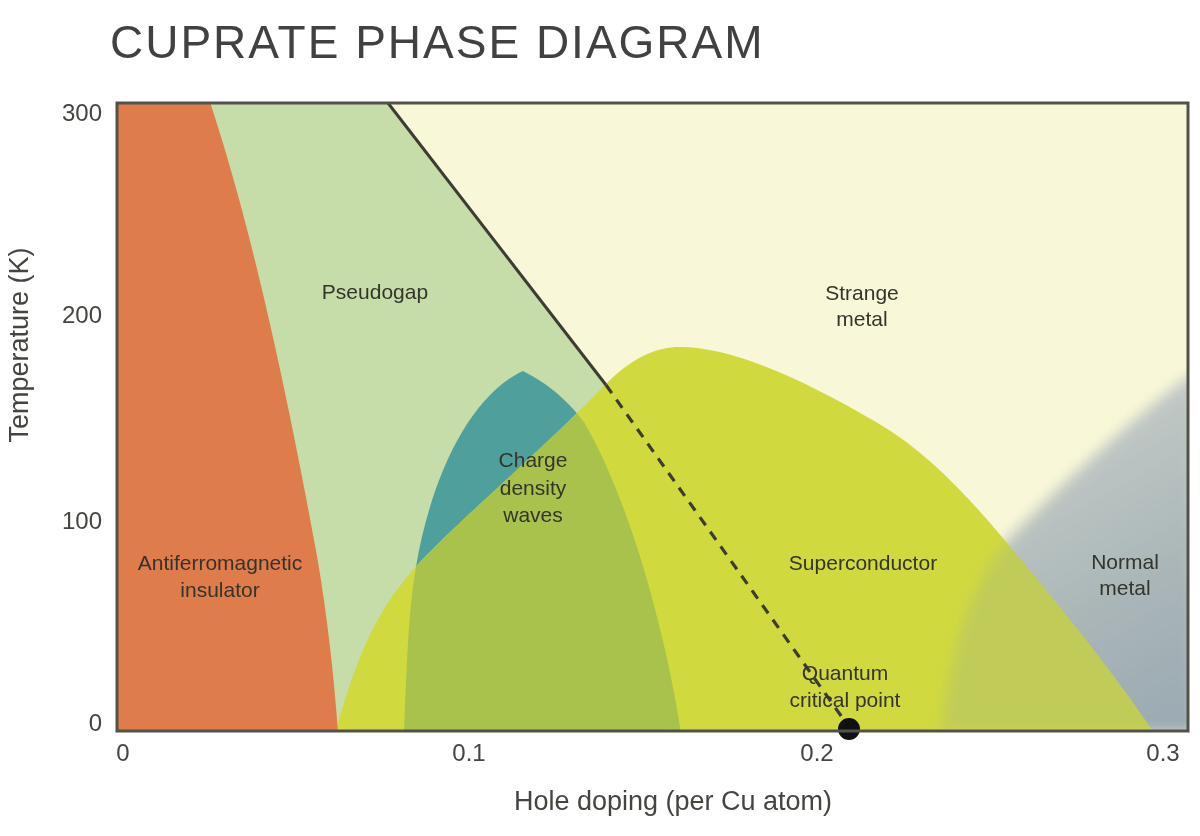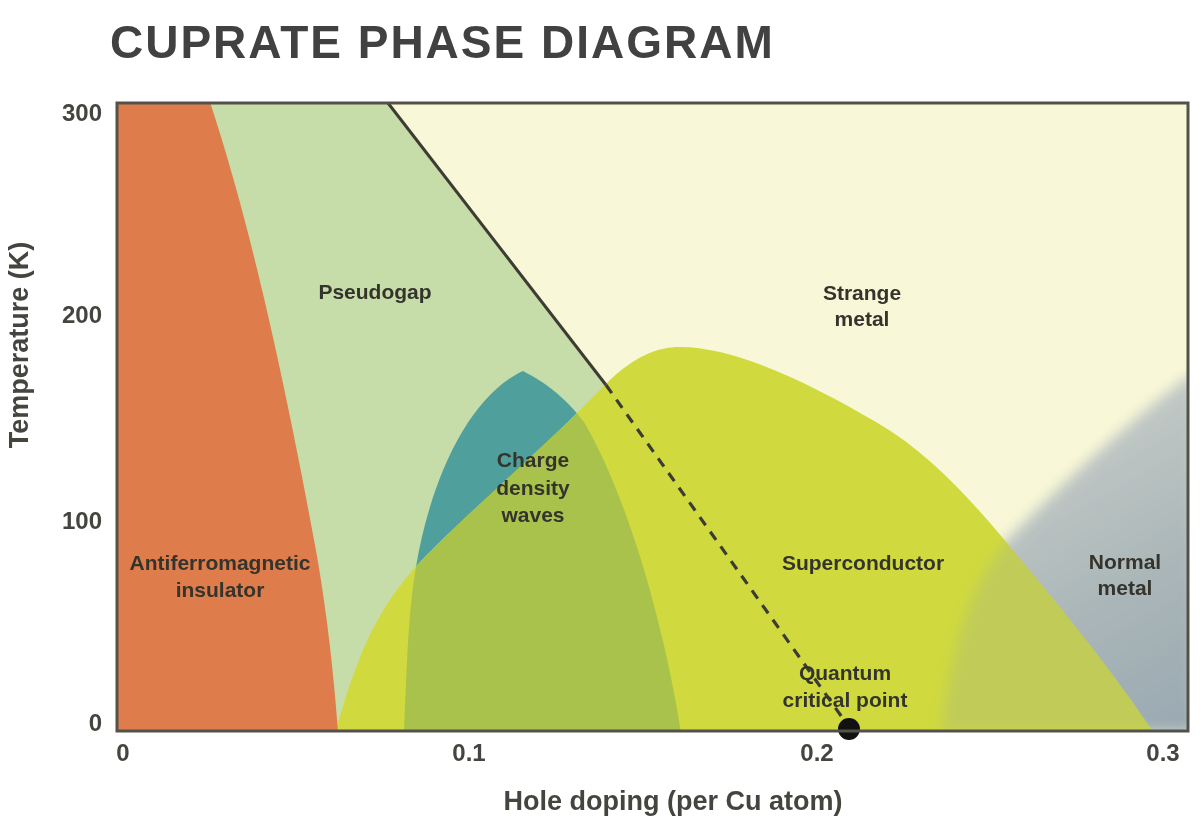--- a/index.html
+++ b/index.html
@@ -1,17 +1,17 @@
 <!DOCTYPE html>
 <html><head>
 <meta charset="utf-8">
 <style>
   html,body{margin:0;padding:0;background:#ffffff;}
   .page{position:relative;width:1200px;height:836px;background:#ffffff;overflow:hidden;
-        font-family:"Liberation Sans", sans-serif;font-weight:bold;}
+        font-family:"Liberation Sans", sans-serif;}
   svg text{font-family:"Liberation Sans", sans-serif;}
   .title-text{font-size:46px;letter-spacing:2px;fill:#414141;}
   .axis-num{font-size:24px;fill:#454540;}
   .axis-title{font-size:27px;fill:#454540;}
   .region-label{font-size:21px;fill:#34342c;}
 </style>
 </head>
 <body>
 
 <div class="page">

